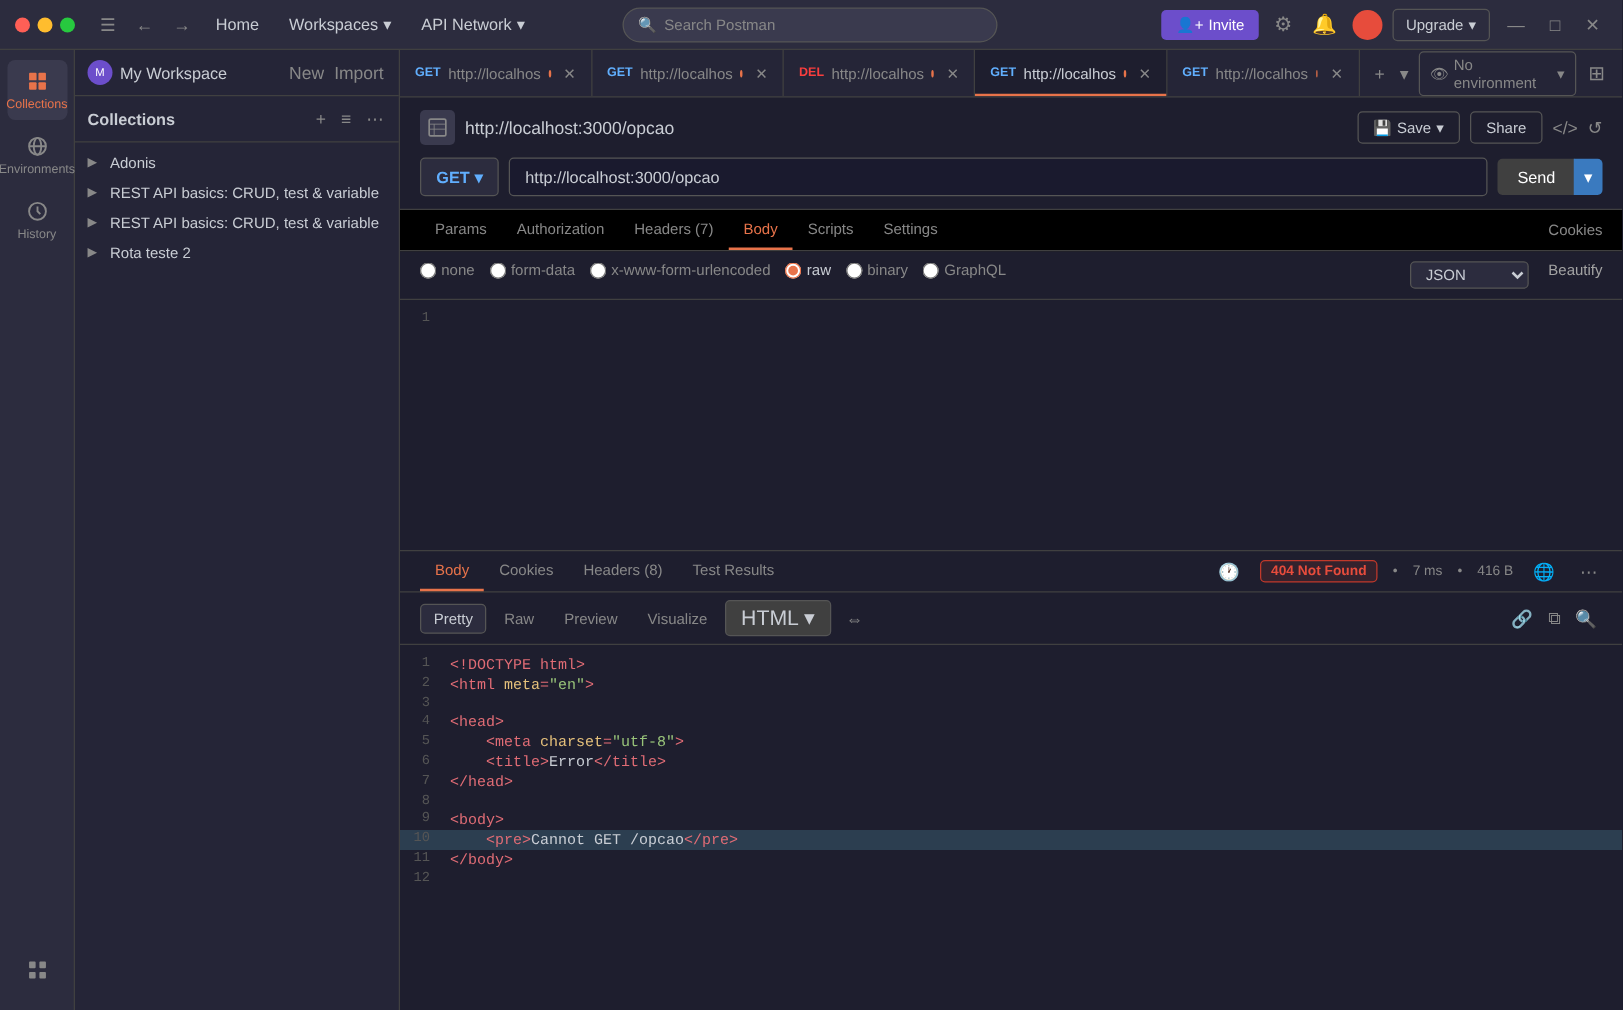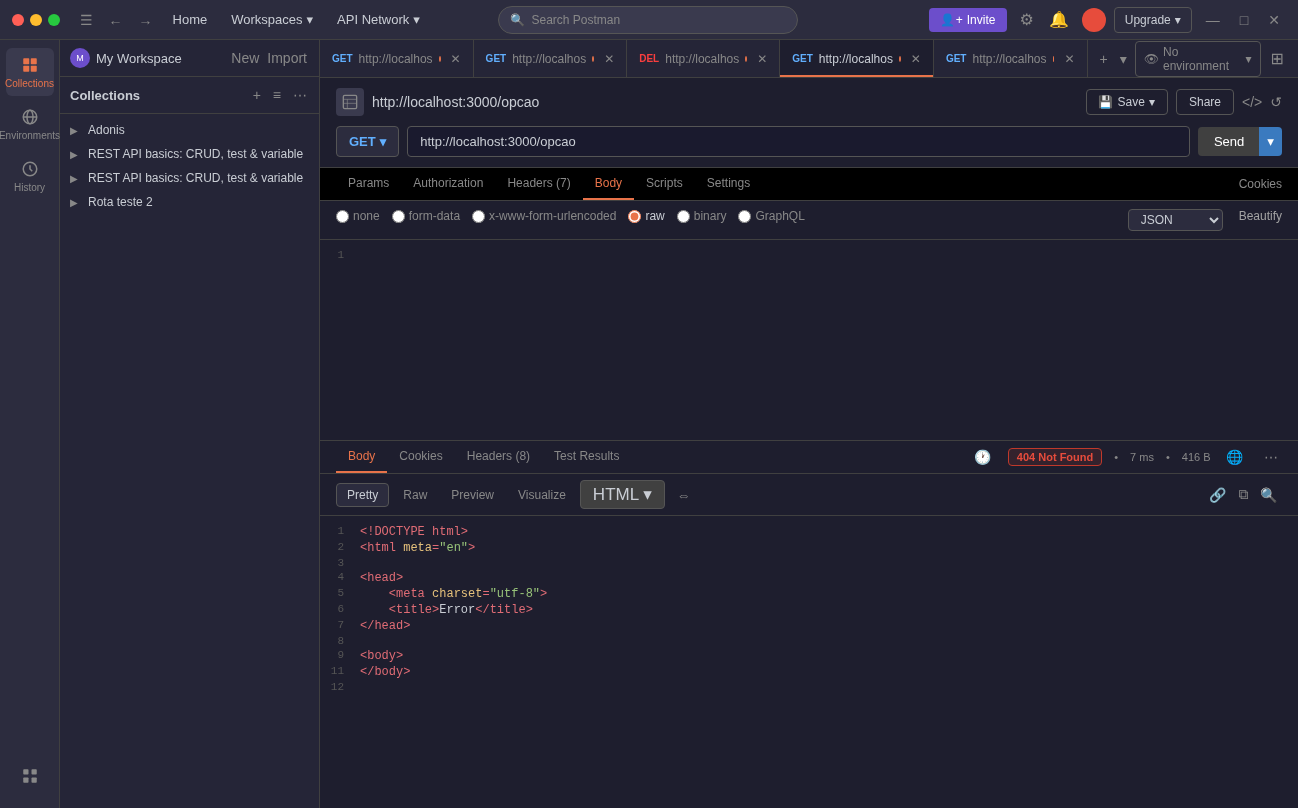--- a/index.html
+++ b/index.html
@@ -446,20 +446,24 @@
           <span class="line-content html-tag">&lt;/head&gt;</span>
         </div>
         <div class="code-line">
           <span class="line-num">8</span>
           <span class="line-content"></span>
         </div>
         <div class="code-line">
           <span class="line-num">9</span>
           <span class="line-content html-tag">&lt;body&gt;</span>
         </div>
+        <div class="code-line line-selected">
+          <span class="line-num">10</span>
+          <span class="line-content">&nbsp;&nbsp;&nbsp;&nbsp;<span class="html-tag">&lt;pre&gt;</span><span class="html-text">Cannot GET /opcao</span><span class="html-tag">&lt;/pre&gt;</span></span>
+        </div>
         <div class="code-line">
           <span class="line-num">11</span>
           <span class="line-content html-tag">&lt;/body&gt;</span>
         </div>
         <div class="code-line">
           <span class="line-num">12</span>
           <span class="line-content"></span>
         </div>
       </div>
 

